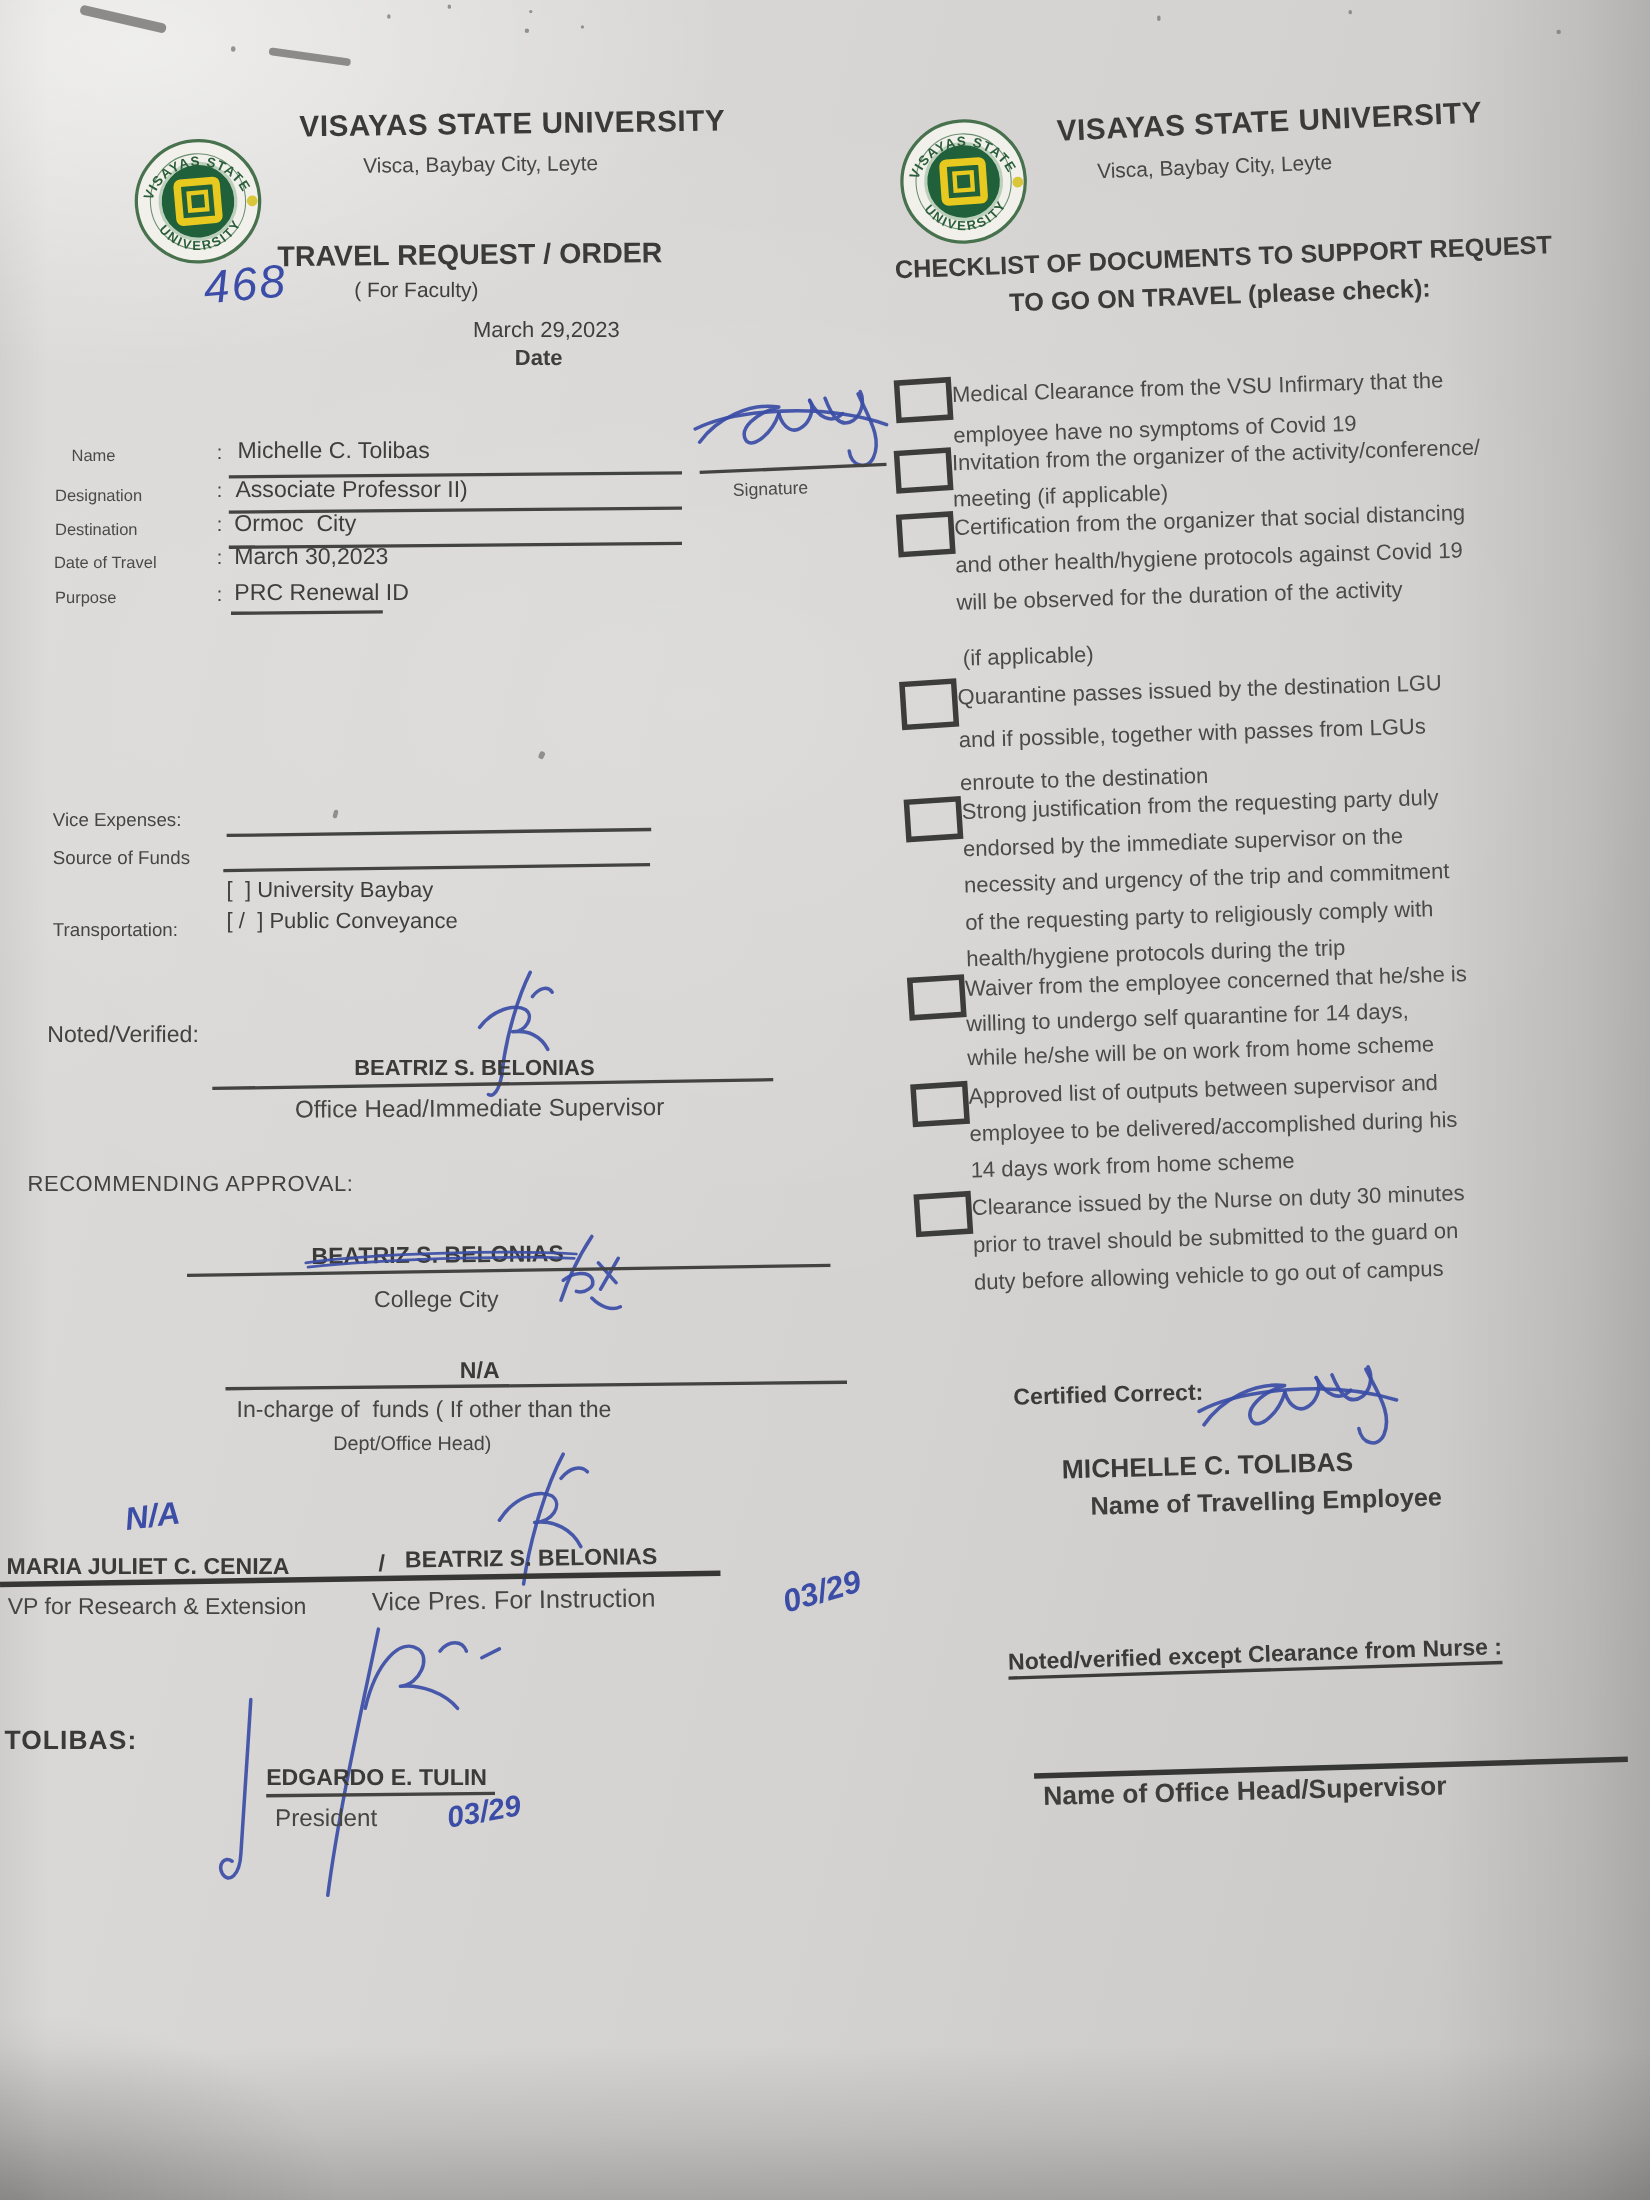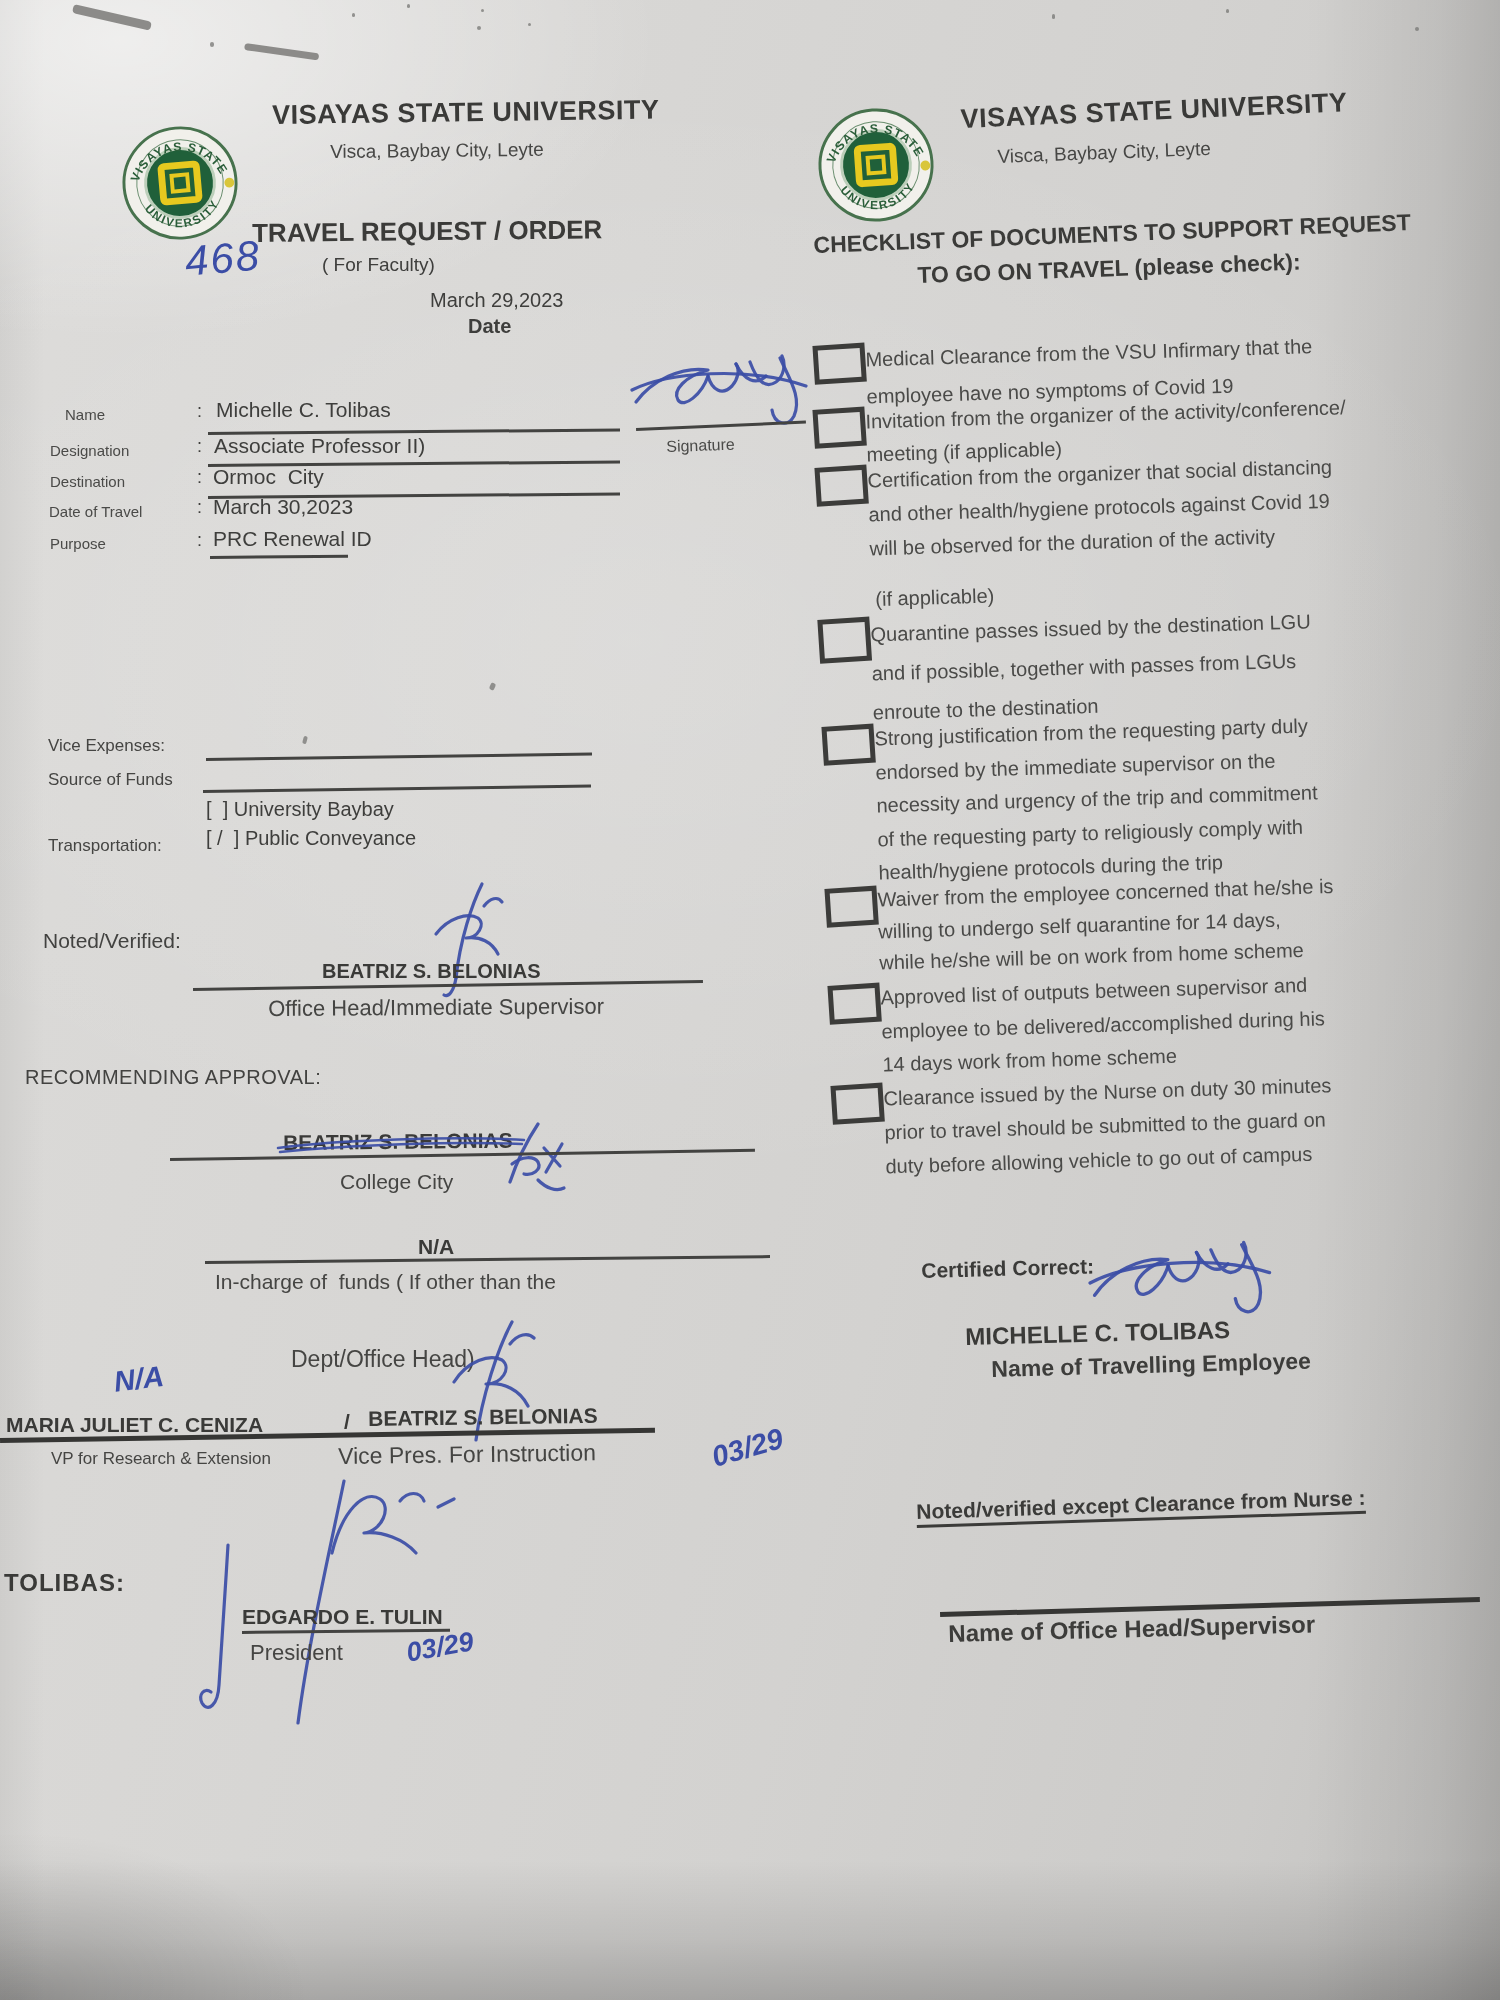--- a/index.html
+++ b/index.html
@@ -143,33 +143,33 @@
     <path d="M18 46 C28 38 40 38 44 44 C48 52 38 58 30 56"></path>
     <path d="M50 30 L66 48 M68 26 L52 54"></path>
     <path d="M44 62 C52 70 62 74 70 70"></path>
   </svg>
   <div class="ln" style="left:170px;top:1158px;width:585px;transform:rotate(-.9deg);"></div>
   <div class="t" style="left:340px;top:1170px;font-size:21px;color:#454543;">College City</div>
 
   <div class="t b" style="left:418px;top:1235px;font-size:21px;color:#3a3a38;">N/A</div>
   <div class="ln" style="left:205px;top:1261px;width:565px;transform:rotate(-.6deg);"></div>
   <div class="t" style="left:215px;top:1270px;font-size:21px;color:#454543;">In-charge of  funds ( If other than the</div>
-  <div class="t" style="left:291px;top:1302px;font-size:23px;color:#454543;margin-top:44px;">Dept/Office Head)</div>
+  <div class="t" style="left:303px;top:1302px;font-size:18px;color:#454543;">Dept/Office Head)</div>
 
   <div class="hand" style="left:112px;top:1366px;font-size:29px;font-weight:600;transform:rotate(-7deg);">N/A</div>
   <svg class="sig" style="left:416px;top:1312px;width:140px;height:142px;" viewBox="0 0 140 142">
     <path d="M60 128 C66 84 82 36 96 10"></path>
     <path d="M38 70 C52 48 74 42 86 48 C96 56 86 72 70 72 C88 70 104 78 112 94"></path>
     <path d="M94 32 C102 22 112 20 118 26"></path>
   </svg>
   <div class="t b" style="left:6px;top:1413px;font-size:21px;color:#3a3a38;text-align:center;">MARIA JULIET C. CENIZA</div>
   <div class="t b" style="left:344px;top:1410px;font-size:21px;color:#3a3a38;">/</div>
   <div class="t b" style="left:368px;top:1407px;font-size:21px;color:#3a3a38;transform:rotate(-.8deg);">BEATRIZ S. BELONIAS</div>
   <div class="ln thick" style="left:0px;top:1438px;width:655px;transform:rotate(-.9deg);"></div>
-  <div class="t" style="left:7px;top:1449px;font-size:17px;color:#454543;margin-left:44px;">VP for Research &amp; Extension</div>
+  <div class="t" style="left:7px;top:1449px;font-size:21px;color:#454543;">VP for Research &amp; Extension</div>
   <div class="t" style="left:338px;top:1443px;font-size:23px;color:#454543;transform:rotate(-.8deg);">Vice Pres. For Instruction</div>
   <div class="hand" style="left:708px;top:1442px;font-size:29px;font-weight:600;transform:rotate(-16deg);">03/29</div>
 
   <div class="t b" style="left:4px;top:1569px;font-size:24px;letter-spacing:1px;color:#3a3a38;">TOLIBAS:</div>
   <svg class="sig" style="left:192px;top:1465px;width:292px;height:272px;" viewBox="0 0 292 272">
     <path d="M36 80 C33 130 29 185 27 220 C26 240 16 248 10 238 C6 230 12 222 19 227"></path>
     <path d="M152 16 C138 84 116 180 106 258"></path>
     <path d="M140 88 C150 46 172 24 188 34 C200 42 190 66 172 68 C190 66 212 74 224 88"></path>
     <path d="M208 36 C216 26 228 26 232 36"></path>
     <path d="M246 42 L262 34"></path>

